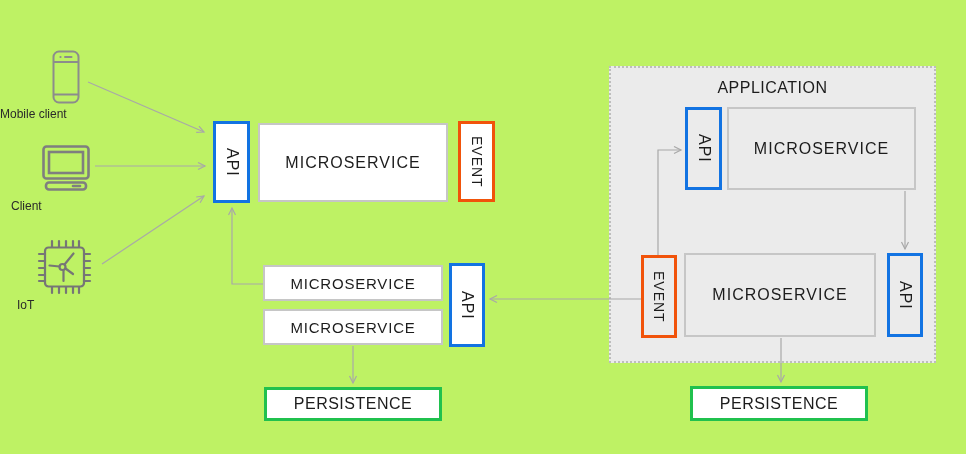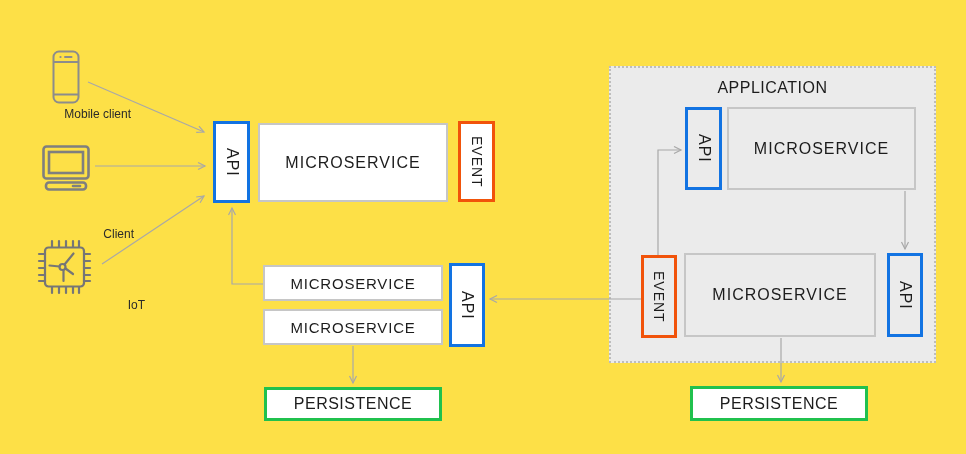--- a/index.html
+++ b/index.html
@@ -1,20 +1,20 @@
 <!DOCTYPE html>
 <html><head>
 <meta charset="utf-8">
 <style>
   html, body { margin: 0; padding: 0; background: #ffffff; }
   #canvas {
     position: relative;
     width: 966px;
     height: 454px;
-    background: #fde047;
+    background: #bef264;
     font-family: "Liberation Sans", sans-serif;
     color: #1c1c1c;
     overflow: hidden;
   }
   
   .app-container {
     position: absolute;
     left: 609px; top: 66px;
     width: 327px; height: 297px;
     background: var(--container-fill, #ebebeb);
@@ -63,28 +63,28 @@
     writing-mode: vertical-rl;
     letter-spacing: 1px;
   }
   .node.event span { font-size: 14px; }
   .node.persistence span { font-size: 16px; letter-spacing: 0.5px; text-align: center; }
   
   .client-icon { position: absolute; z-index: 2; }
   .client-label {
     position: absolute;
     z-index: 2;
-    text-align: right;
+    text-align: left;
     font-size: 12px;
     color: #2a2a2a;
   }
   #mobile-icon  { left: 52px; top: 50px; }
   #mobile-label { left: 0px;  top: 107px; width: 131px; }
   #client-icon  { left: 42px; top: 145px; }
-  #client-label { left: 3px;  top: 199px; width: 131px; margin-top: 28px; }
+  #client-label { left: 11px;  top: 199px; width: 131px; }
   #iot-icon     { left: 36px; top: 238px; }
   #iot-label    { left: 0px;  top: 298px; width: 128px; margin-left: 17px; }
 </style>
 </head>
 <body>
 
 <div id="canvas" style="--api-border: #1273e2; --event-border: #f1530a; --persistence-border: #20c14e; --box-border: #c6c6c6; --container-fill: #ebebeb; --container-border: #bdbdbd; --arrow: #a8a8a8; --icon-stroke: #848484;">
 
   <div class="app-container">
     <div class="app-title">APPLICATION</div>

